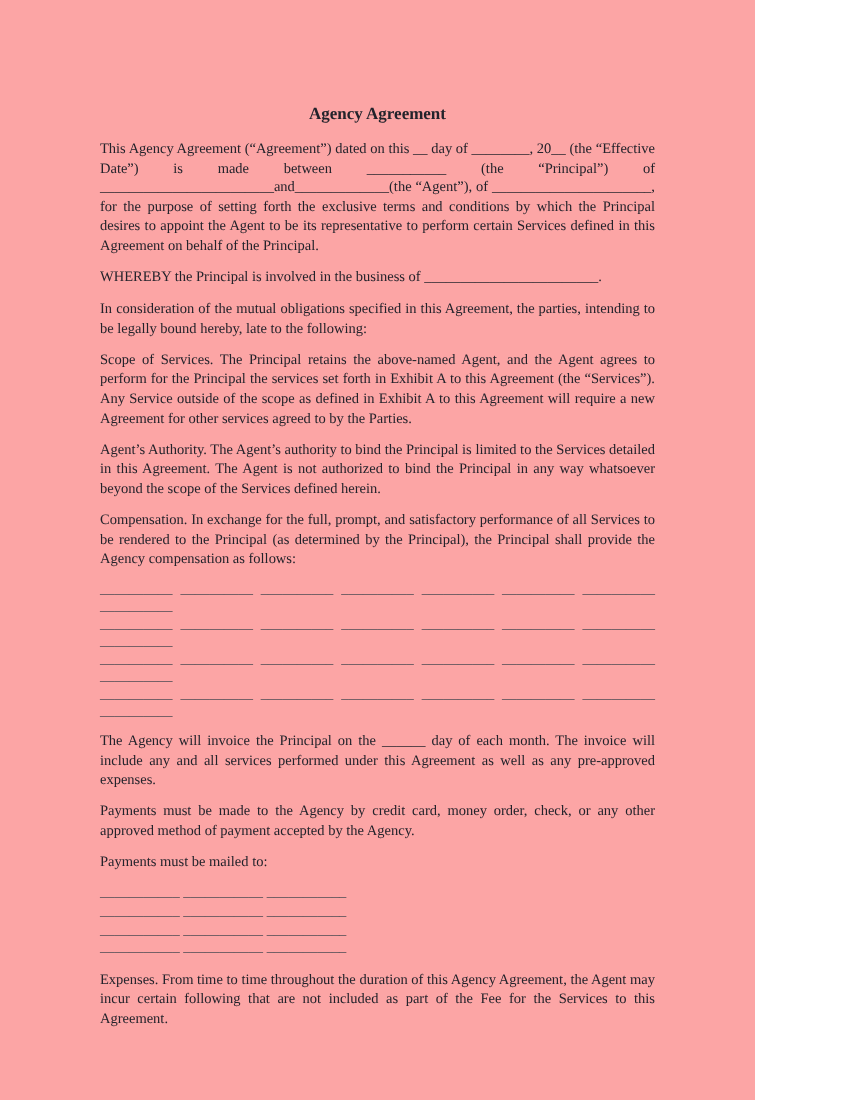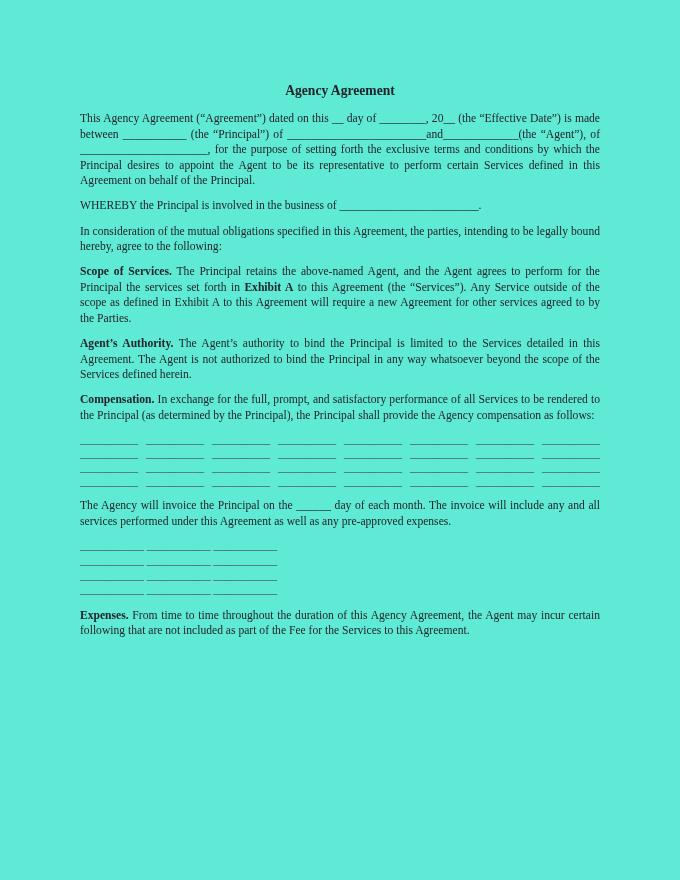--- a/index.html
+++ b/index.html
@@ -2,44 +2,44 @@
 <html><head>
 <meta charset="utf-8">
 <style>
   html, body {
     margin: 0;
     padding: 0;
     background: #ffffff;
   }
   .page {
     position: relative;
-    width: 680px;
+    width: 604px;
     height: 880px;
     box-sizing: border-box;
-    background: #5eead4;
+    background: #fca5a5;
     padding: 82px 80px 16px 80px;
     font-family: "Liberation Serif", "DejaVu Serif", serif;
     font-size: 11.6px;
     line-height: 15.6px;
     color: #23232b;
     overflow: hidden;
   }
   .title {
     font-size: 13.6px;
     font-weight: bold;
     text-align: center;
     line-height: 18px;
     margin: 0 0 11px 0;
   }
   .para {
     margin: 0 0 9.5px 0;
     text-align: justify;
   }
   .b {
-    font-weight: bold;
+    font-weight: normal;
   }
   .blanks-long {
     margin: 2px 0 9.5px 0;
   }
   .rule-line {
     display: block;
     text-align: justify;
     text-align-last: justify;
     line-height: 13.9px;
     color: #4a4a52;
@@ -60,40 +60,42 @@
 <body>
 
 <div class="page">
 
   <h1 class="title">Agency Agreement</h1>
 
   <p class="para">This Agency Agreement (“Agreement”) dated on this __ day of ________, 20__ (the “Effective Date”) is made between ___________ (the “Principal”) of ________________________and_____________(the “Agent”), of ______________________, for the purpose of setting forth the exclusive terms and conditions by which the Principal desires to appoint the Agent to be its representative to perform certain Services defined in this Agreement on behalf of the Principal.</p>
 
   <p class="para">WHEREBY the Principal is involved in the business of ________________________.</p>
 
-  <p class="para">In consideration of the mutual obligations specified in this Agreement, the parties, intending to be legally bound hereby, agree to the following:</p>
+  <p class="para">In consideration of the mutual obligations specified in this Agreement, the parties, intending to be legally bound hereby, late to the following:</p>
 
   <p class="para"><span class="b">Scope of Services.</span><span> The Principal retains the above-named Agent, and the Agent agrees to perform for the Principal the services set forth in </span><span class="b">Exhibit A</span><span> to this Agreement (the “Services”). Any Service outside of the scope as defined in Exhibit A to this Agreement will require a new Agreement for other services agreed to by the Parties.</span></p>
 
 
   <p class="para"><span class="b">Agent’s Authority.</span><span> The Agent’s authority to bind the Principal is limited to the Services detailed in this Agreement. The Agent is not authorized to bind the Principal in any way whatsoever beyond the scope of the Services defined herein.</span></p>
 
   <p class="para"><span class="b">Compensation.</span><span> In exchange for the full, prompt, and satisfactory performance of all Services to be rendered to the Principal (as determined by the Principal), the Principal shall provide the Agency compensation as follows:</span></p>
 
   <p class="para blanks-long">
     <span class="rule-line">__________ __________ __________ __________ __________ __________ __________ __________</span>
     <span class="rule-line">__________ __________ __________ __________ __________ __________ __________ __________</span>
     <span class="rule-line">__________ __________ __________ __________ __________ __________ __________ __________</span>
     <span class="rule-line">__________ __________ __________ __________ __________ __________ __________ __________</span>
   </p>
 
   <p class="para">The Agency will invoice the Principal on the ______ day of each month. The invoice will include any and all services performed under this Agreement as well as any pre-approved expenses.</p>
 
 
+  <p class="para">Payments must be made to the Agency by credit card, money order, check, or any other approved method of payment accepted by the Agency.</p>
 
+  <p class="para">Payments must be mailed to:</p>
 
   <p class="para blanks-short">
     <span class="rule-line-short">___________ ___________ ___________</span>
     <span class="rule-line-short">___________ ___________ ___________</span>
     <span class="rule-line-short">___________ ___________ ___________</span>
     <span class="rule-line-short">___________ ___________ ___________</span>
   </p>
 
   <p class="para"><span class="b">Expenses.</span><span> From time to time throughout the duration of this Agency Agreement, the Agent may incur certain following that are not included as part of the Fee for the Services to this Agreement.</span></p>
 

